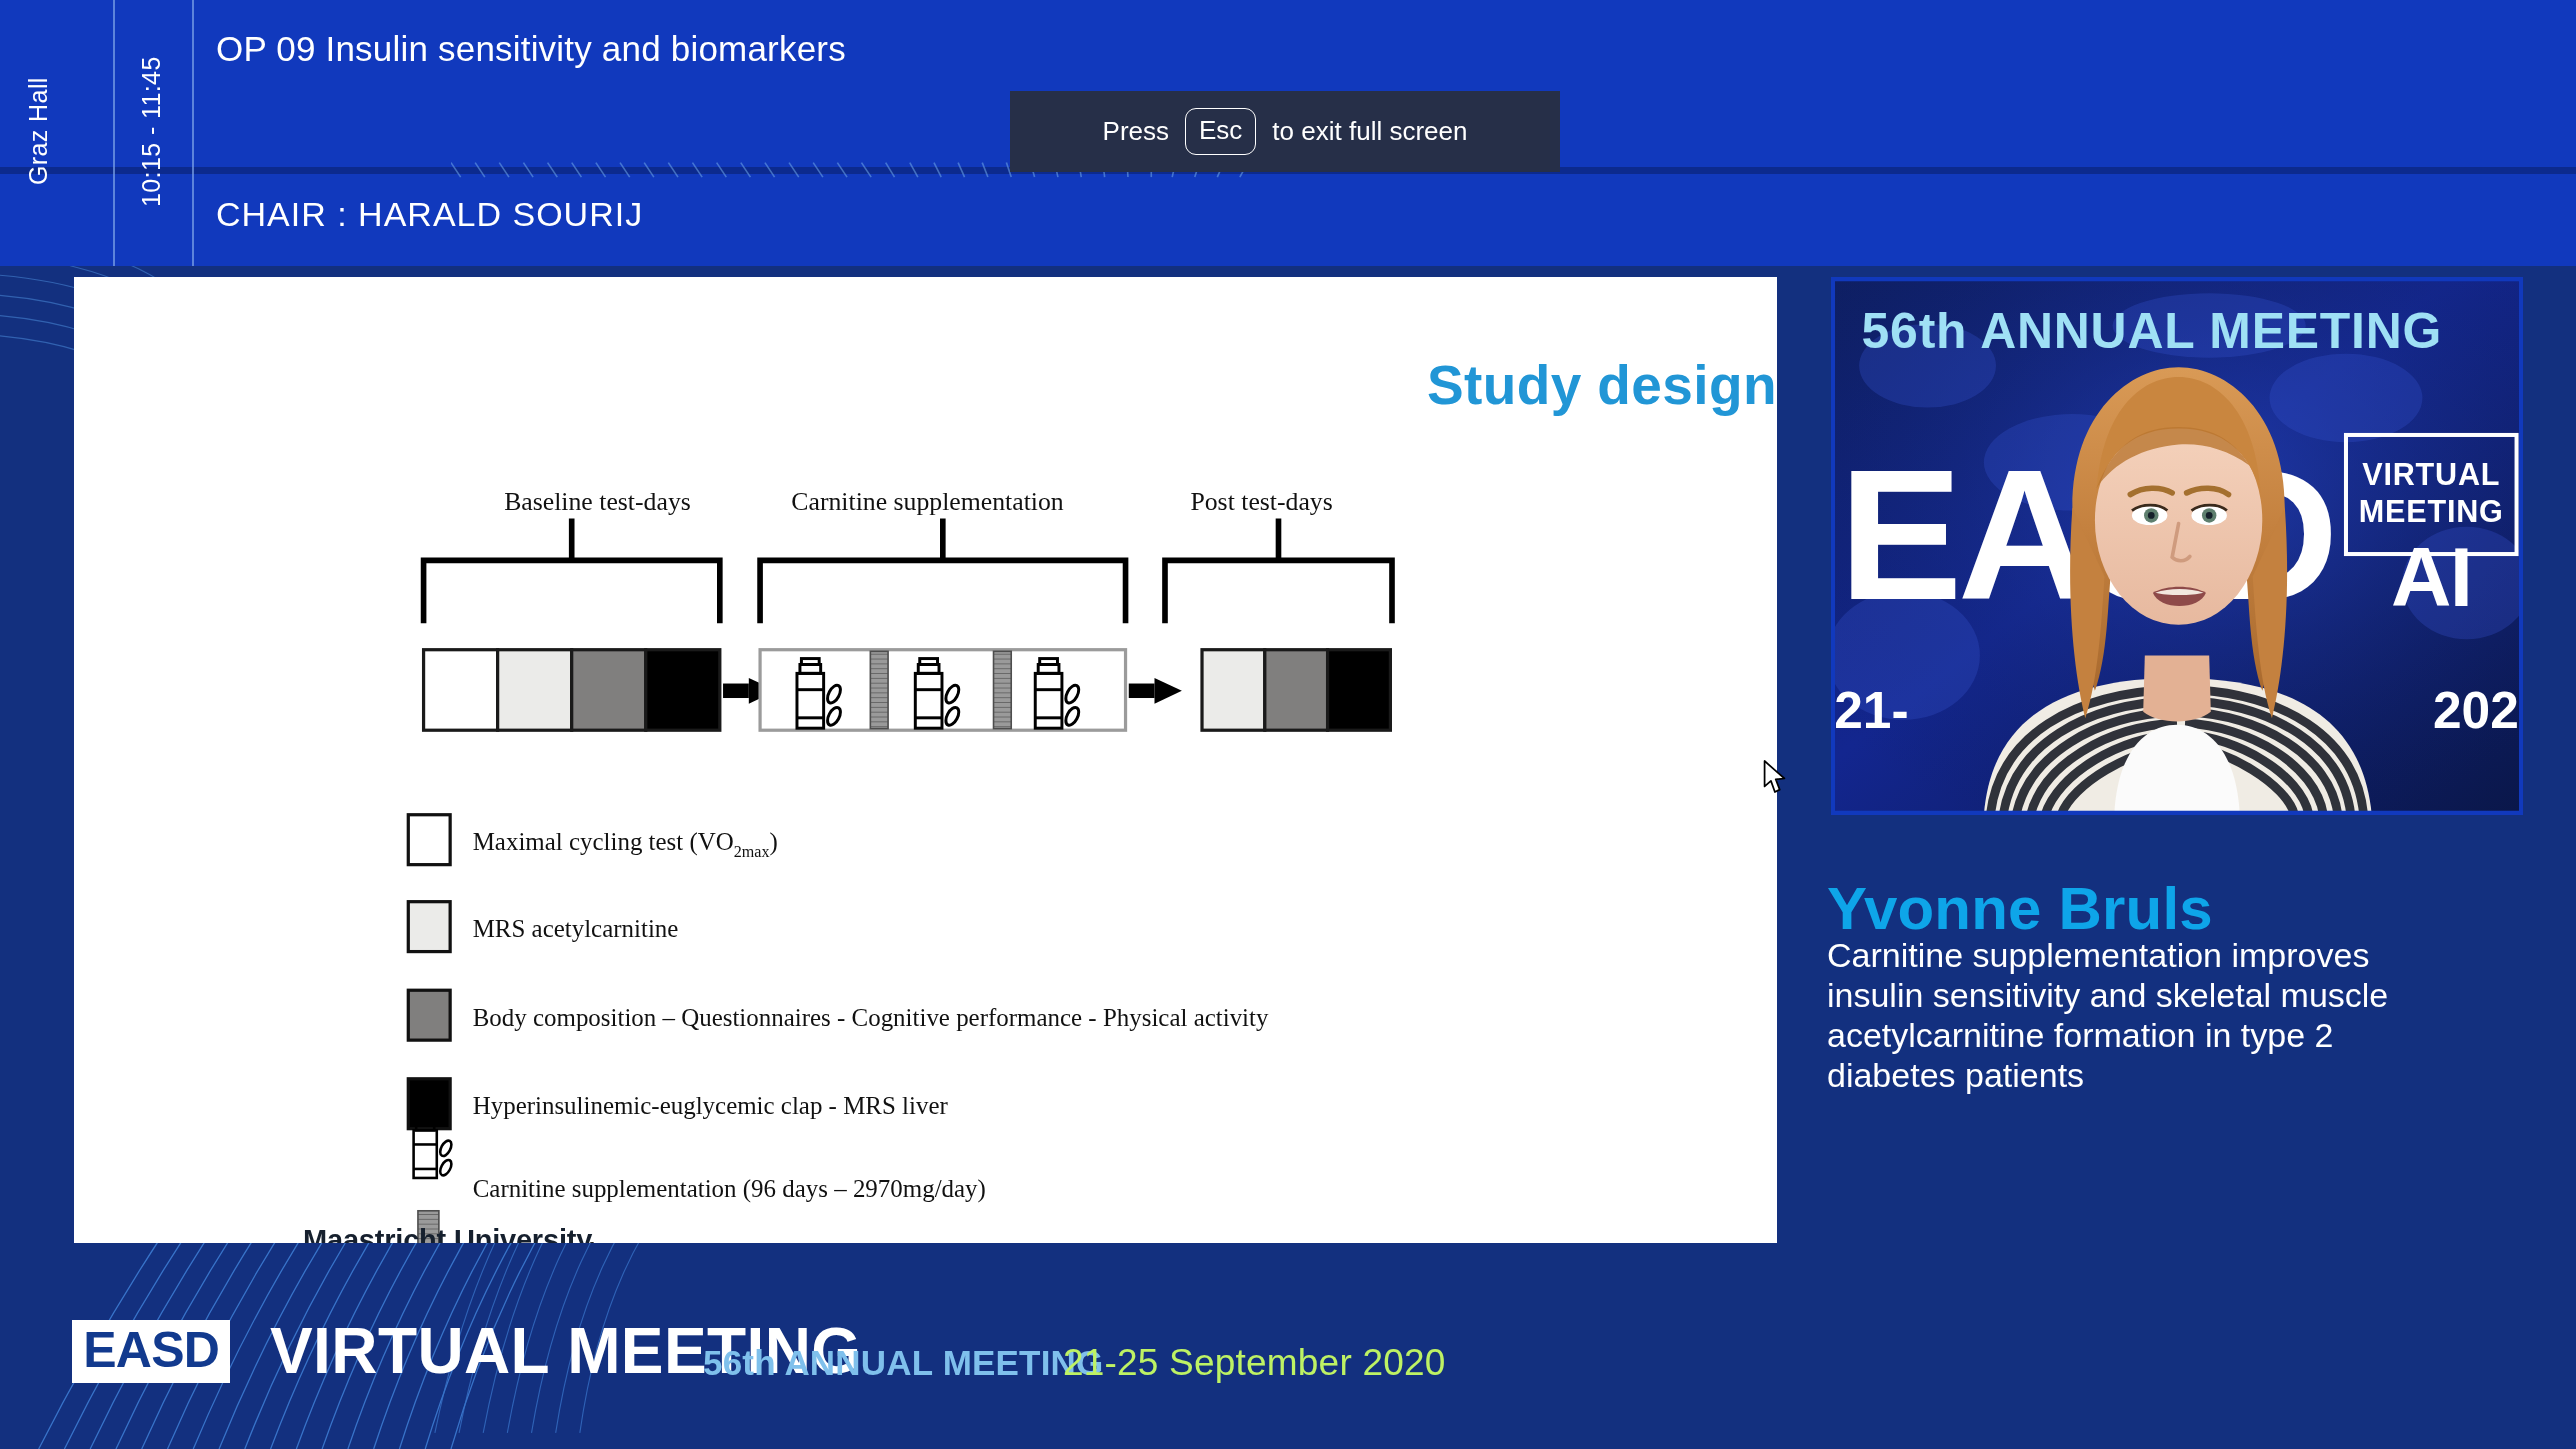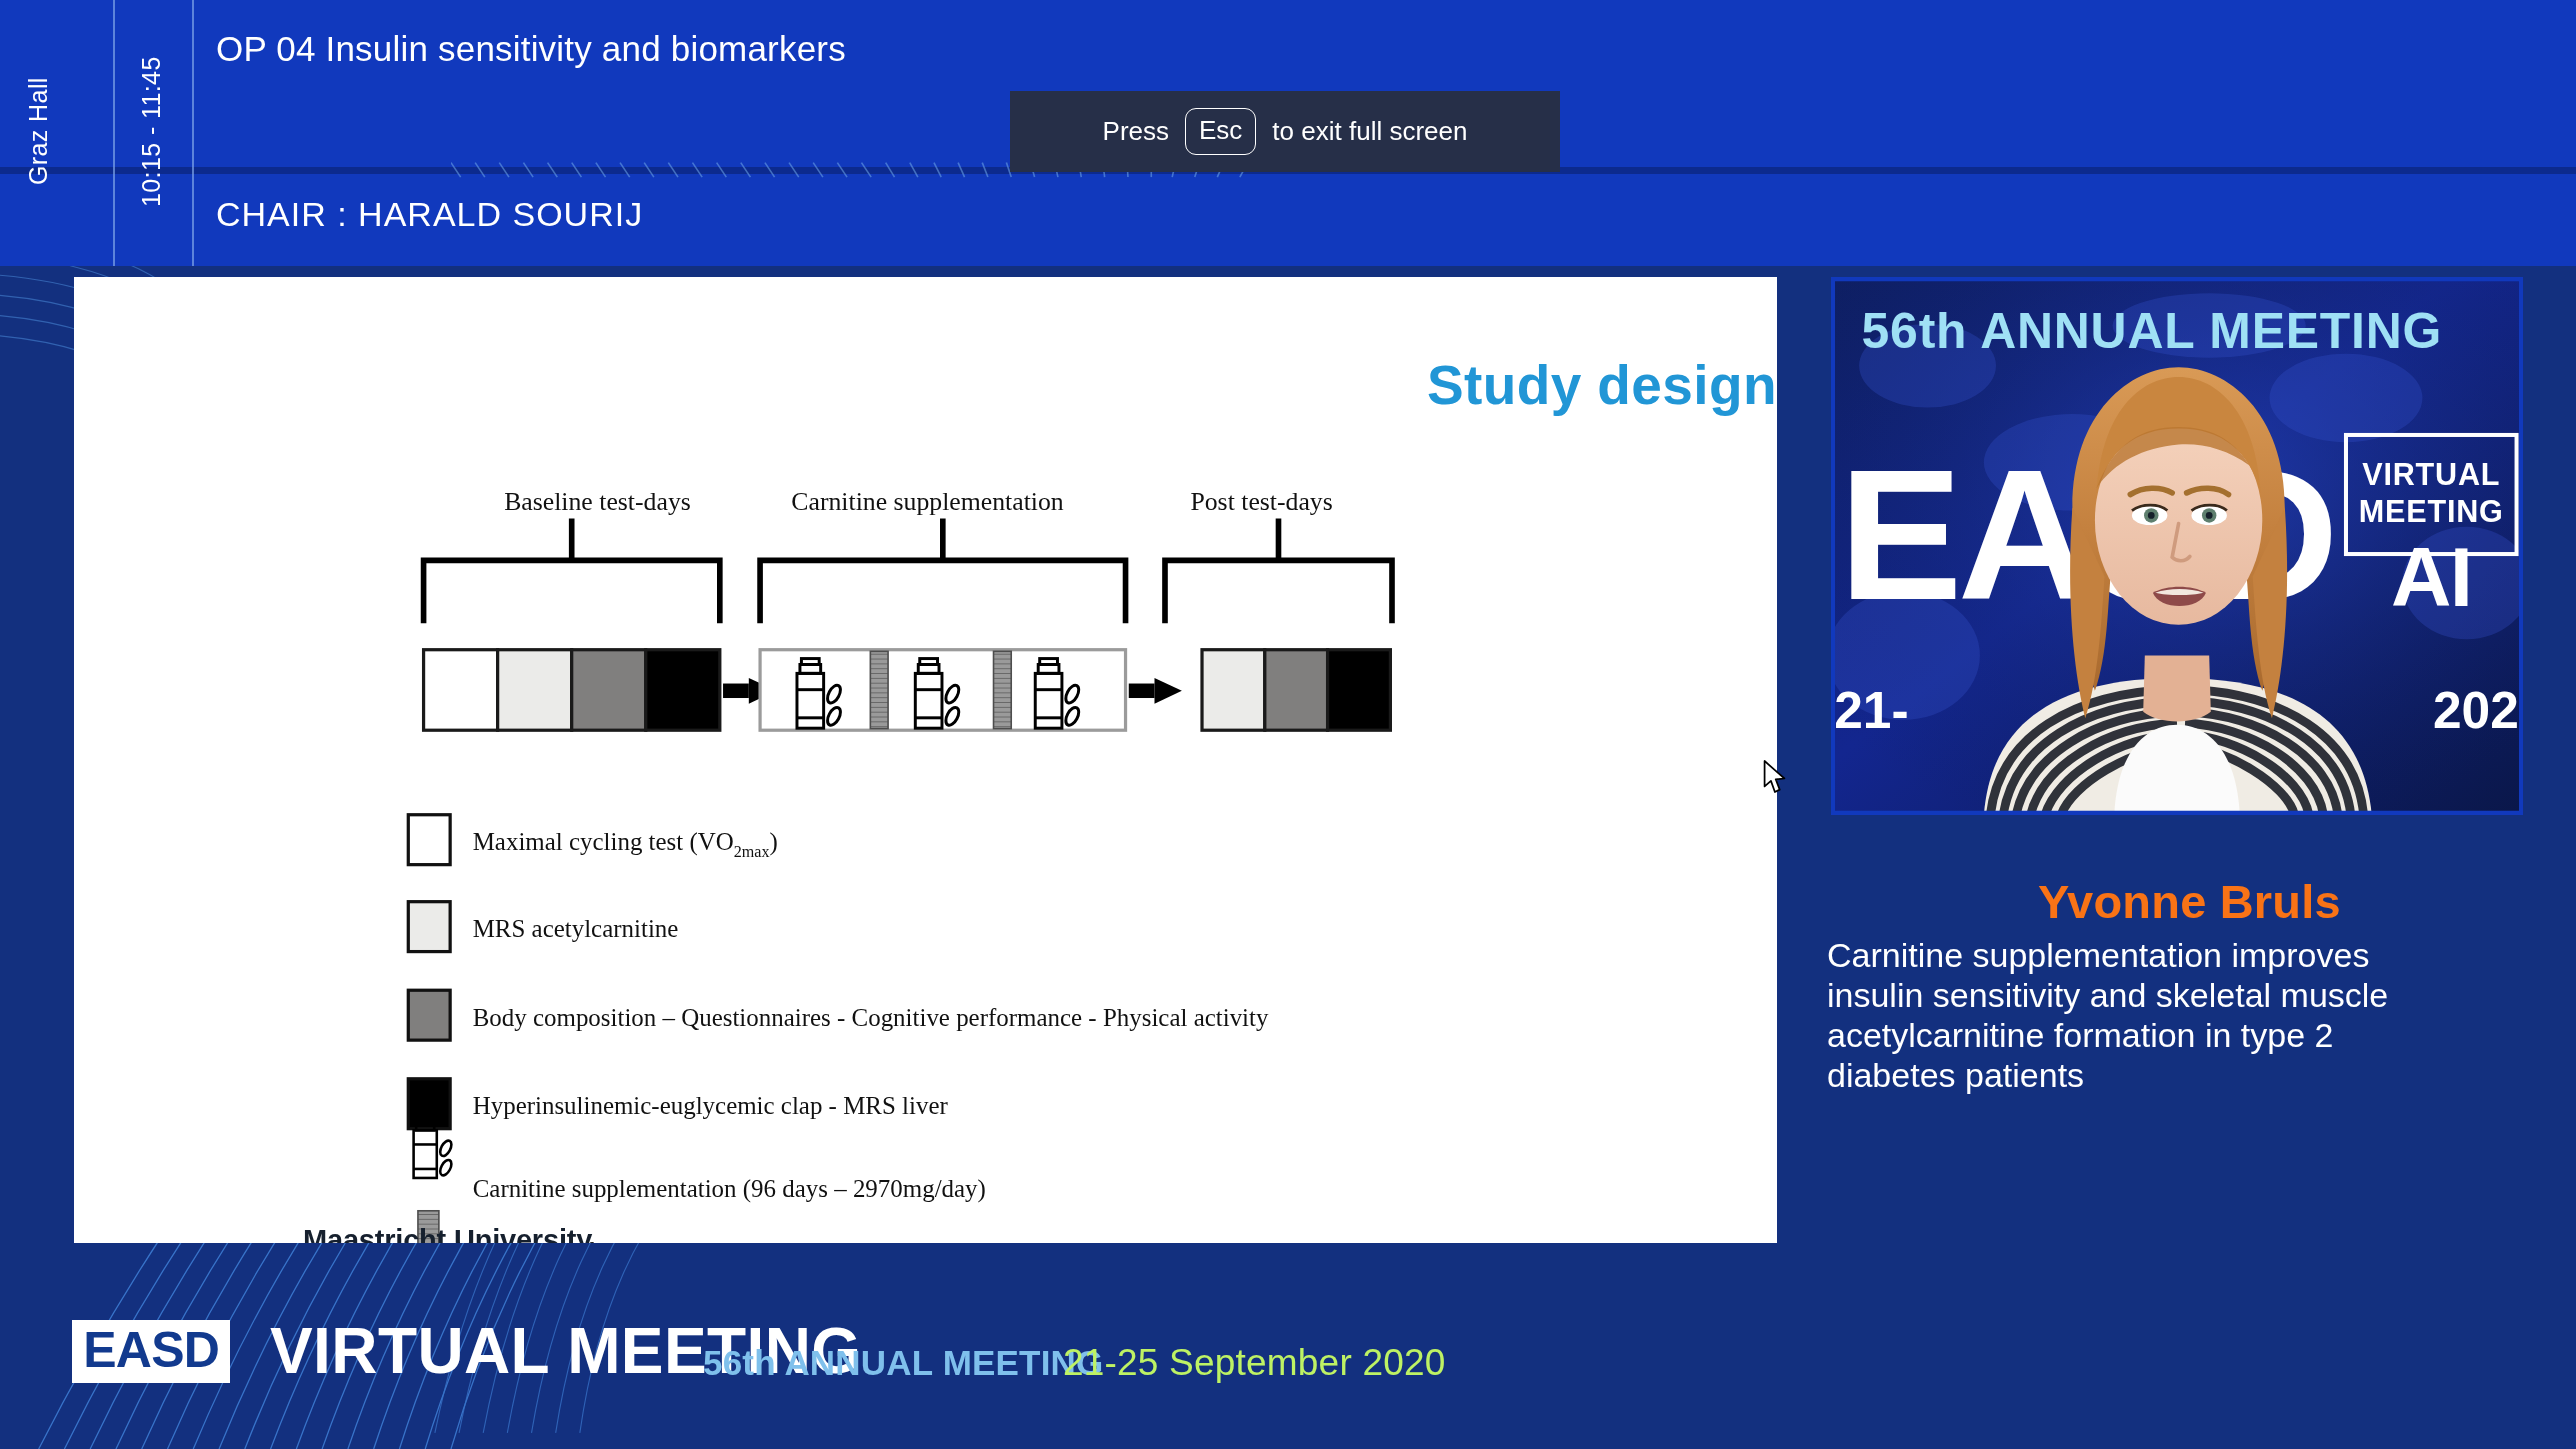--- a/index.html
+++ b/index.html
@@ -82,21 +82,21 @@
 
   
   #video-frame {
     position:absolute; left:1831px; top:277px; width:692px; height:538px;
     z-index:12; overflow:hidden; background:#0b1d5c;
   }
   #video-canvas { position:absolute; left:0; top:0; width:692px; height:538px; }
 
   #speaker-name {
     position:absolute; left:1827px; top:874px; width:725px;
-    color:#f97316; font-size:47px; font-weight:bold; letter-spacing:0.2px; z-index:12;text-align:center;
+    color:#0ea5e9; font-size:60px; font-weight:bold; letter-spacing:0.2px; z-index:12;
   }
   #abstract-title {
     position:absolute; left:1827px; top:935px; width:636px;
     color:#ffffff; font-size:34px; font-weight:400; line-height:1.18; z-index:12;
   }
 
   
   #footer { position:absolute; left:0; bottom:0; width:2576px; height:169px; z-index:14; }
   #easd-badge {
     position:absolute; left:72px; bottom:66px;
@@ -205,21 +205,21 @@
       <line x1="990" y1="2" x2="980" y2="20"></line>
   </g>
 </svg>
 
 <div class="vline" id="vline-1"></div>
 <div class="vline" id="vline-2"></div>
 
 <div class="vertical-label" id="hall-label">Graz Hall</div>
 <div class="vertical-label" id="time-label">10:15 - 11:45</div>
 
-<div id="session-title">OP 04 Insulin sensitivity and biomarkers</div>
+<div id="session-title">OP 09 Insulin sensitivity and biomarkers</div>
 <div id="chair-line">CHAIR : HARALD SOURIJ</div>
 
 <div id="esc-toast">
   <span>Press</span>
   <span id="esc-key">Esc</span>
   <span>to exit full screen</span>
 </div>
 
 <div id="slide">
   <div id="slide-title">Study design</div>

